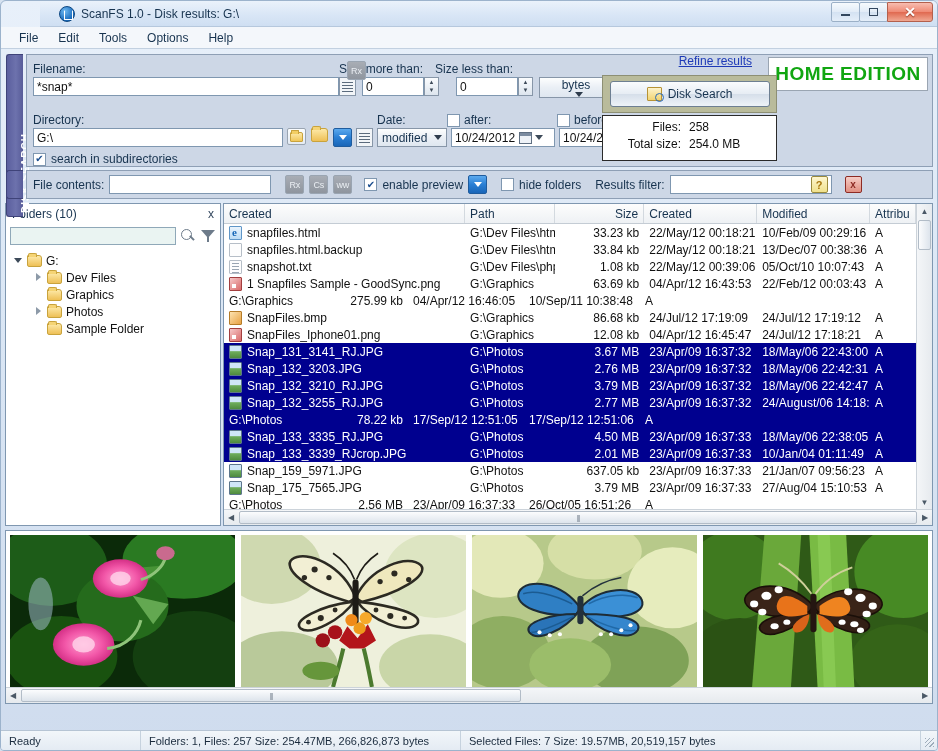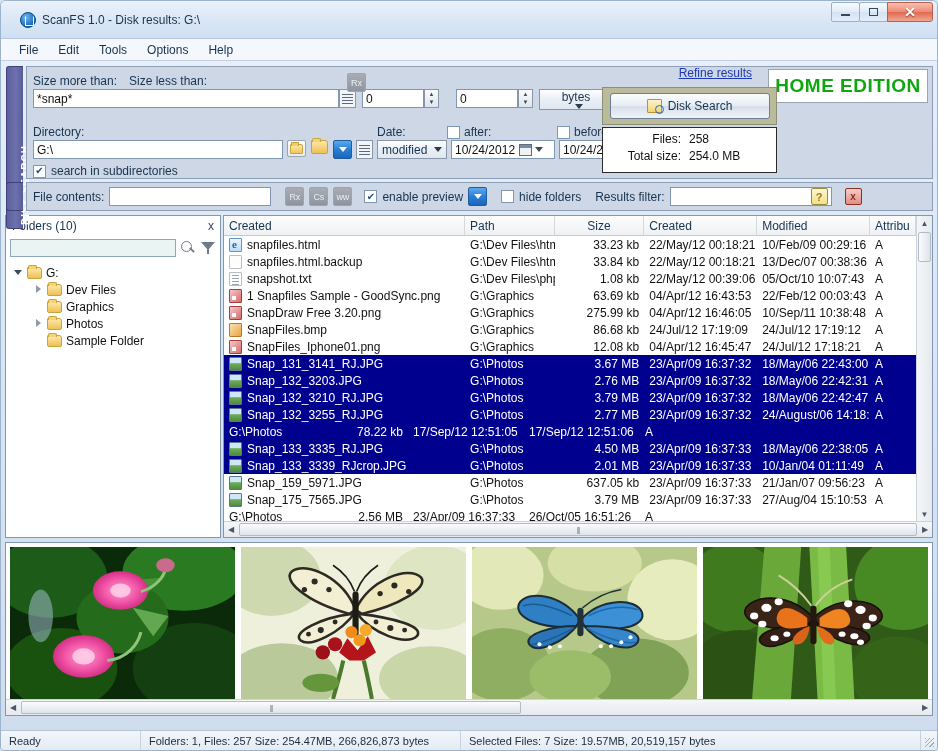--- a/index.html
+++ b/index.html
@@ -15,26 +15,27 @@
     position: relative;
     width: 938px; height: 751px;
     background: linear-gradient(180deg,#e8f0fa 0%, #dbe7f5 40%, #cfdcee 100%);
     border: 1px solid #9cb3cc;
     border-radius: 6px 6px 4px 4px;
     overflow: hidden;
   }
 
   
   .titlebar {
-    height: 38px;
+    height: 26px;
     background: linear-gradient(180deg,#eaf2fb 0%, #d9e6f6 55%, #cfdff2 100%);
     display: flex; align-items: center;
     padding-left: 19px;
     border-bottom: 1px solid #b6c8dd;
     position: relative;
+    margin-left: 39px;
   }
   .app-icon {
     width: 16px; height: 16px; border-radius: 50%;
     background: radial-gradient(circle at 35% 30%, #6fb8ef 0%, #1d6fc0 65%, #0d4e92 100%);
     border: 1px solid #0c4680;
     margin-right: 6px; position: relative; flex: 0 0 auto;
   }
   .app-icon::after {
     content: ""; position: absolute; left: 4px; top: 3px;
     width: 7px; height: 8px; border: 1.5px solid #ffffff; border-radius: 1px;
@@ -295,20 +296,21 @@
     <div class="menuitem">Help</div>
   </div>
 
   <div class="searchwrap">
     <div class="vtab">
       <span>DISK SEARCH</span>
     </div>
     <div class="searchpanel">
 
       <div style="display:flex;align-items:flex-end;height:16px;">
+        <div class="lbl" style="width:306px;">Filename:</div>
         <div class="lbl" style="width:96px;">Size more than:</div>
         <div class="lbl" style="width:120px;">Size less than:</div>
       </div>
 
       <div class="row1" style="margin-top:1px;">
         <div class="tb" style="width:306px;">*snap*</div>
         <div class="icon-list">
             <i></i>
             <i></i>
             <i></i>
@@ -479,21 +481,21 @@
         </div>
       </div>
     </div>
 
     <div class="listpanel">
       <div style="display:flex;flex:1;min-height:0;">
         <div style="flex:1;display:flex;flex-direction:column;min-width:0;">
           <div class="lhead">
             <div class="c-name">Created</div>
             <div class="c-path">Path</div>
-            <div class="c-size" style="text-align:center;">Size</div>
+            <div class="c-size" style="text-align:right;">Size</div>
             <div class="c-created">Created</div>
             <div class="c-mod">Modified</div>
             <div class="c-attr">Attribu</div>
           </div>
           <div class="lbody" id="results-body">
               <div class="lrow">
                 <div class="c-name">
                   <span class="fico html"></span>
                   <span>snapfiles.html</span>
                 </div>
@@ -530,24 +532,20 @@
                   <span class="fico png"></span>
                   <span>1 Snapfiles Sample - GoodSync.png</span>
                 </div>
                 <div class="c-path">G:\Graphics</div>
                 <div class="c-size">63.69 kb</div>
                 <div class="c-created">04/Apr/12 16:43:53</div>
                 <div class="c-mod">22/Feb/12 00:03:43</div>
                 <div class="c-attr">A</div>
               </div>
               <div class="lrow">
-                <div class="c-name">
-                  <span class="fico png"></span>
-                  <span>SnapDraw Free 3.20.png</span>
-                </div>
                 <div class="c-path">G:\Graphics</div>
                 <div class="c-size">275.99 kb</div>
                 <div class="c-created">04/Apr/12 16:46:05</div>
                 <div class="c-mod">10/Sep/11 10:38:48</div>
                 <div class="c-attr">A</div>
               </div>
               <div class="lrow">
                 <div class="c-name">
                   <span class="fico bmp"></span>
                   <span>SnapFiles.bmp</span>

